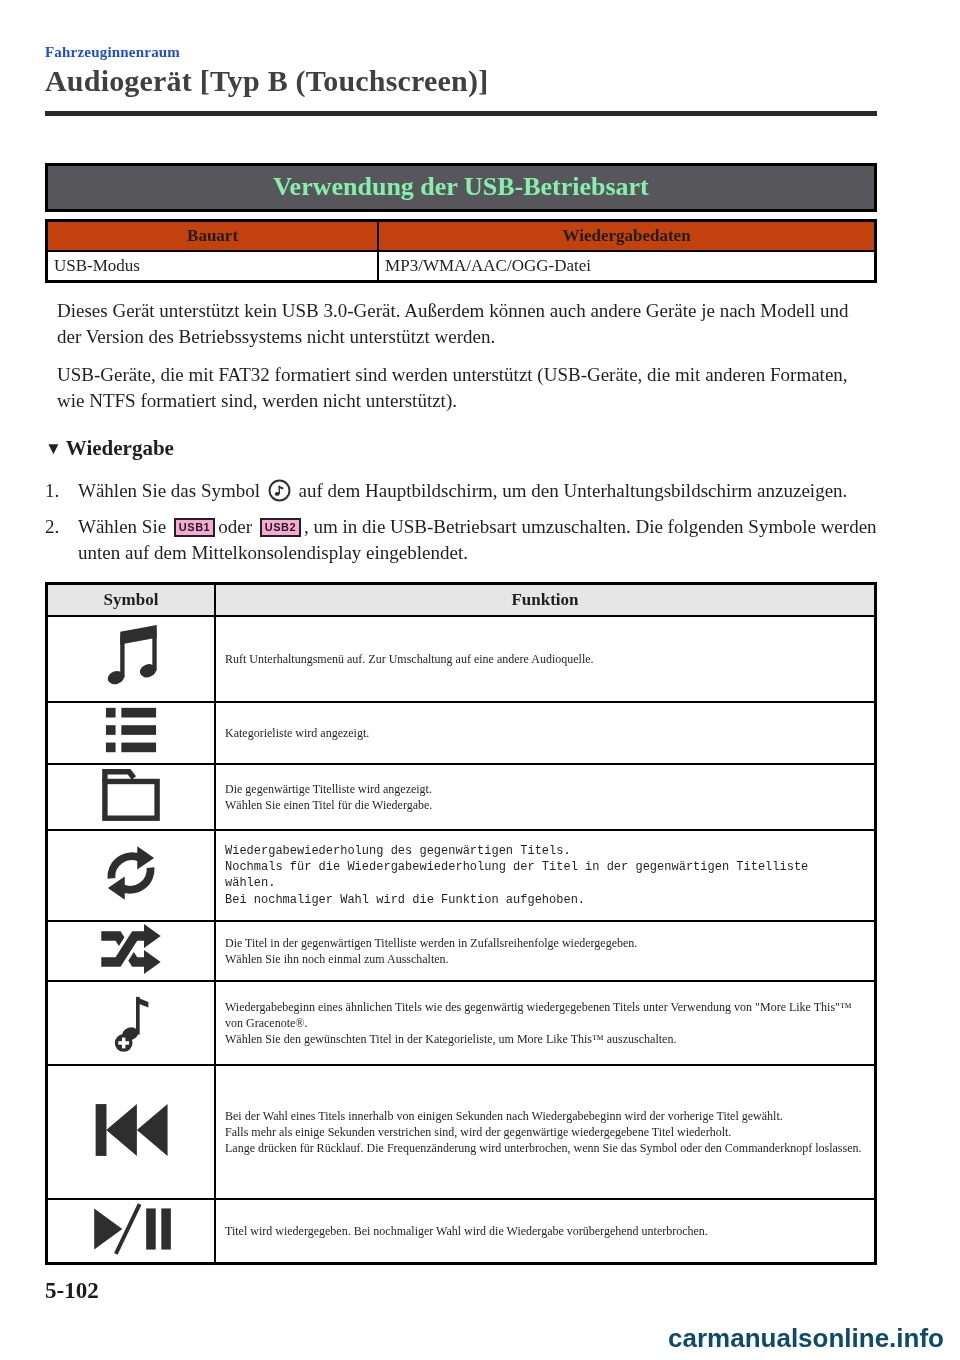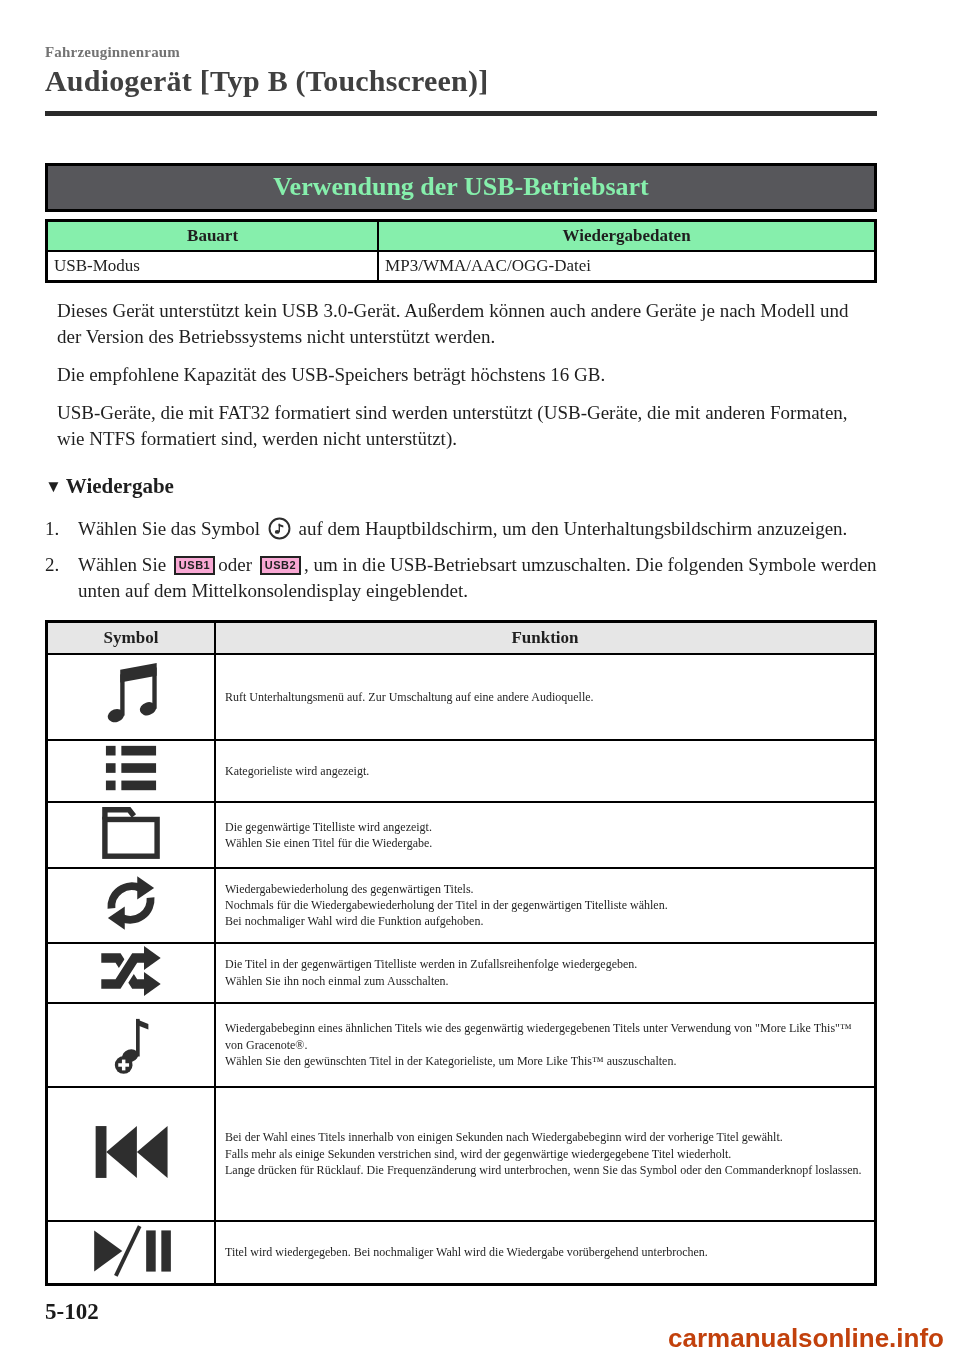--- a/index.html
+++ b/index.html
@@ -2,33 +2,33 @@
 <html><head>
 <meta charset="utf-8">
 <style>
   html,body{margin:0;padding:0;}
   body{
     width:960px;height:1360px;position:relative;overflow:hidden;
     background:#ffffff;color:#1f1f1f;
     font-family:"Liberation Serif", serif;
   }
   .content{position:absolute;left:45px;top:0;width:832px;}
-  .breadcrumb{margin-top:44px;font-size:15px;font-weight:bold;color:#737373;letter-spacing:.2px;}
+  .breadcrumb{margin-top:44px;font-size:15px;font-weight:bold;color:#1d4ed8;letter-spacing:.2px;}
   .page-title{margin-top:3px;font-size:30px;font-weight:bold;color:#404040;letter-spacing:.2px;}
   .header-rule{margin-top:13px;height:5px;background:#2a2a2a;}
 
   .banner{
     margin-top:47px;border:3px solid #000;background:#57575b;color:#86efac;
     text-align:center;font-size:26px;font-weight:bold;padding:6px 0 7px 0;
   }
 
   table{border-collapse:collapse;width:100%;}
   .usb-table{margin-top:7px;border:3px solid #000;}
   .usb-table th,.usb-table td{border:2px solid #000;}
-  .usb-table th{background:#86efac;font-size:17px;font-weight:bold;text-align:center;padding:4px 2px;}
+  .usb-table th{background:#c2410c;font-size:17px;font-weight:bold;text-align:center;padding:4px 2px;}
   .usb-table td{font-size:17px;padding:2px 6px;height:24px;}
   .col-bauart{width:40%;}
 
   .intro{margin-top:15px;font-size:19px;line-height:1.37;}
   .intro div{margin:12px;}
 
   .section-head{margin-top:22px;font-size:21px;font-weight:bold;display:flex;align-items:center;}
   .tri{font-size:17px;margin-right:4px;line-height:1;}
 
   .steps{margin-top:17px;font-size:19px;line-height:1.4;}
@@ -42,27 +42,27 @@
     font-family:"Liberation Sans", sans-serif;font-weight:bold;font-size:11px;
     line-height:15px;letter-spacing:.5px;vertical-align:2px;color:#222;background:#f9a8d4;
   }
 
   .sym-table{margin-top:15px;border:3px solid #000;}
   .sym-table th,.sym-table td{border:2px solid #000;}
   .sym-table th{background:#e6e6e6;font-size:17px;font-weight:bold;text-align:center;padding:3px 4px;height:24px;}
   .sym-cell{width:158px;text-align:center;vertical-align:middle;}
   .fn-cell{font-size:12px;line-height:1.36;padding:12px 9px;vertical-align:middle;}
   .fn-cell div{margin:0;}
-  .h62{height:62px;} .h60{height:60px;} .h92{height:64px;} .h58{height:58px;}
+  .h62{height:62px;} .h60{height:60px;} .h92{height:64px;font-family:Liberation Mono, monospace;} .h58{height:58px;}
   .h98{height:84px;} .h134{height:134px;} .h64{height:64px;}
 
   .page-num{margin-top:13px;font-size:23px;font-weight:bold;color:#1b1b1b;}
   .watermark{
     position:absolute;right:16px;bottom:6px;
-    font-family:"Liberation Sans", sans-serif;font-weight:bold;font-size:26px;color:#c2410c;
+    font-family:"Liberation Sans", sans-serif;font-weight:bold;font-size:26px;color:#0c4a6e;
   }
   svg .ink{fill:#2e2e2e;}
   svg .stroke-ink{stroke:#2e2e2e;fill:none;}
 </style>
 </head>
 <body>
 
 <div class="content">
 
   <div class="breadcrumb">Fahrzeuginnenraum</div>
@@ -79,21 +79,20 @@
     </tr>
     <tr>
       <td>USB-Modus</td>
       <td>MP3/WMA/AAC/OGG-Datei</td>
     </tr>
   </tbody>
     </table>
 
   <div class="intro">
     <div>Dieses Gerät unterstützt kein USB 3.0-Gerät. Außerdem können auch andere Geräte je nach Modell und der Version des Betriebssystems nicht unterstützt werden.</div>
-    <div>Die empfohlene Kapazität des USB-Speichers beträgt höchstens 16 GB.</div>
     <div>USB-Geräte, die mit FAT32 formatiert sind werden unterstützt (USB-Geräte, die mit anderen Formaten, wie NTFS formatiert sind, werden nicht unterstützt).</div>
   </div>
 
   <div class="section-head">
     <span class="tri">▼</span>
     <span>Wiedergabe</span>
   </div>
 
   <div class="steps">
     <div class="step">

